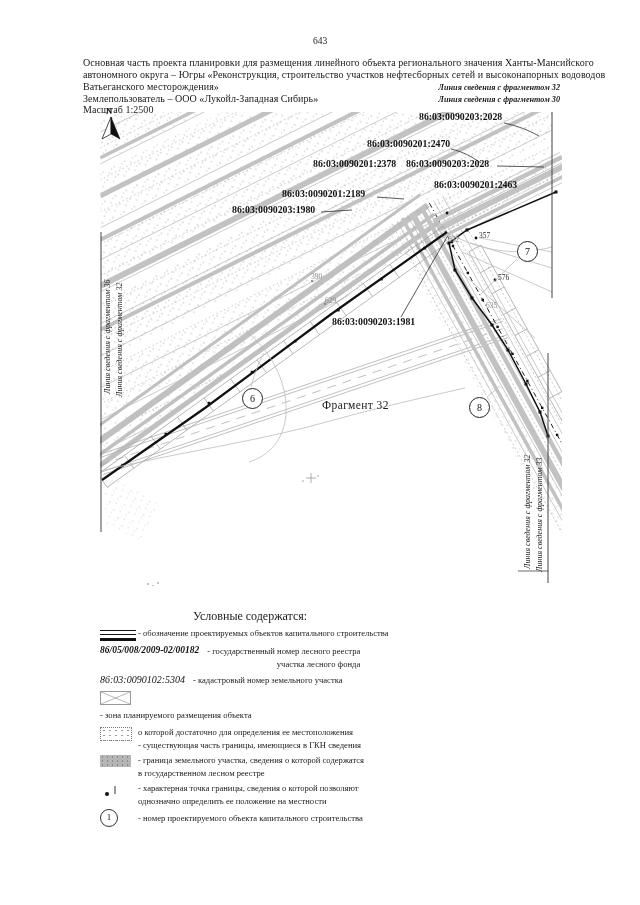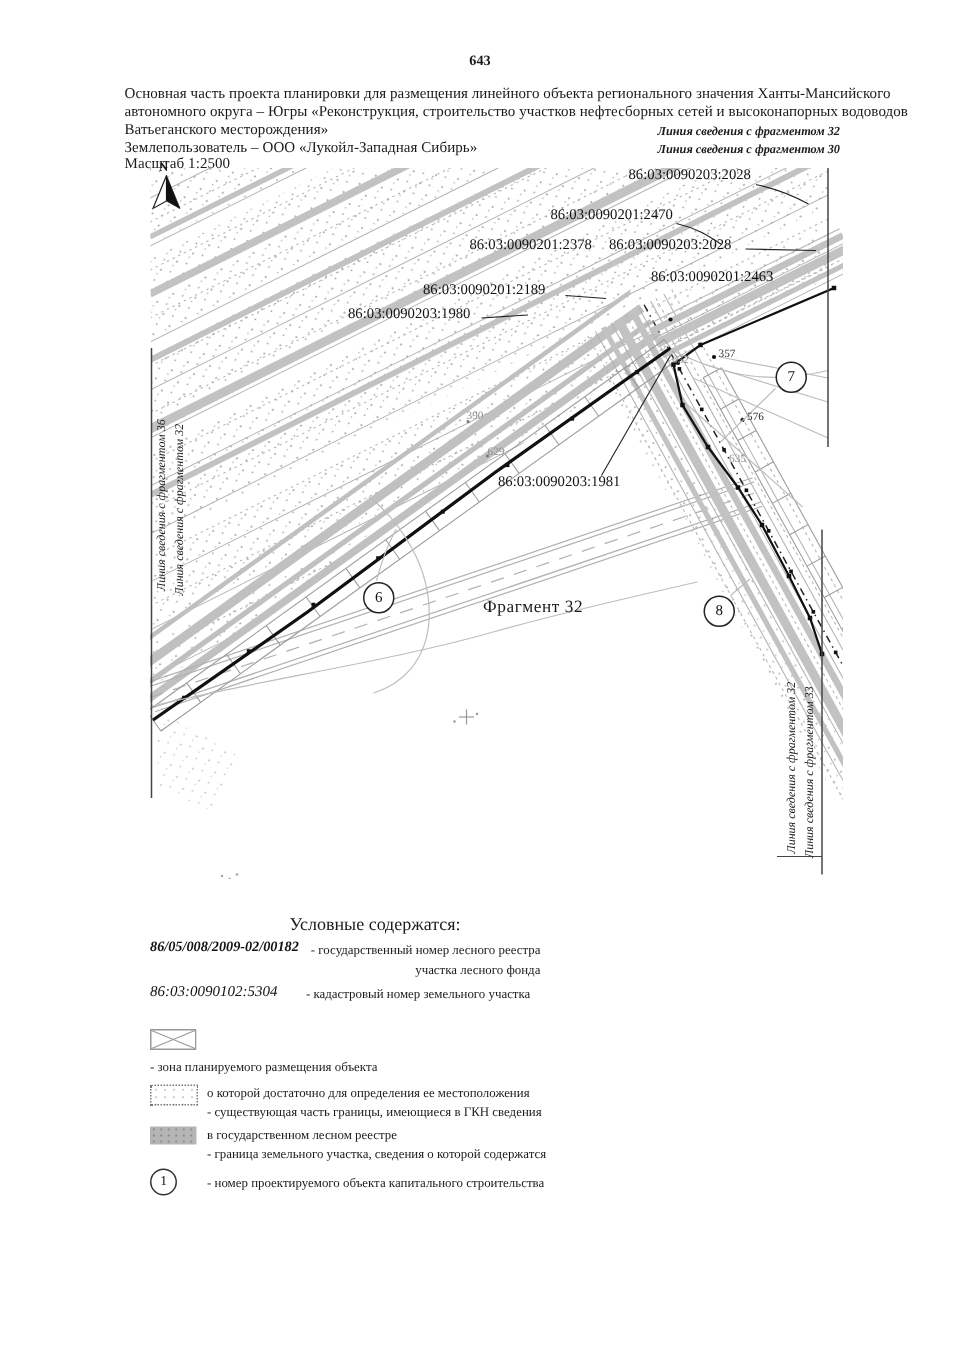--- a/index.html
+++ b/index.html
@@ -1,21 +1,21 @@
 <!DOCTYPE html>
 <html><head>
 <meta charset="utf-8">
 <style>
   html,body{margin:0;padding:0;background:#fff;}
   .page{position:relative;width:640px;height:905px;background:#fff;overflow:hidden;
         font-family:"Liberation Serif", serif;color:#1a1a1a;}
   .abs{position:absolute;white-space:nowrap;}
   .hline{position:absolute;white-space:nowrap;font-size:10px;letter-spacing:.05px;}
   .note{position:absolute;white-space:nowrap;font-size:8.2px;font-weight:bold;font-style:italic;}
-  .cl{position:absolute;white-space:nowrap;font-size:9.8px;color:#111;}
+  .cl{position:absolute;white-space:nowrap;font-size:9.8px;color:#111;font-weight:bold;}
   .mp{position:absolute;white-space:nowrap;font-size:7.5px;color:#2b2b2b;}
   .mpg{color:#8f8f8f;}
   .onum{position:absolute;width:19px;height:19px;border:1.2px solid #222;border-radius:50%;
         background:#fff;display:flex;align-items:center;justify-content:center;
         font-size:10px;color:#111;}
   .vlab{position:absolute;white-space:nowrap;font-style:italic;font-size:8px;color:#222;
         transform:rotate(-90deg);transform-origin:0 0;}
   .frag{position:absolute;white-space:nowrap;font-size:11.5px;letter-spacing:.4px;}
   .north{position:absolute;font-size:8.5px;font-weight:bold;}
   #map-svg{position:absolute;left:0;top:0;pointer-events:none;}
@@ -35,21 +35,21 @@
           background-image:radial-gradient(circle,#8a8a8a 0.6px,transparent 0.7px);
           background-size:5px 4px;}
   .circ1{width:16px;height:16px;border:1px solid #333;border-radius:50%;
          text-align:center;line-height:15px;font-size:9px;color:#111;}
 </style>
 </head>
 <body>
 
 <div class="page">
 
-  <div class="abs" style="left:0;top:36px;width:640px;text-align:center;font-size:9.5px;font-weight:bold;">643</div>
+  <div class="abs" style="left:0;top:36px;width:640px;text-align:center;font-size:9.5px;">643</div>
   <div class="hline" style="left:83px;top:57px;">Основная часть проекта планировки для размещения линейного объекта регионального значения Ханты-Мансийского</div>
   <div class="hline" style="left:83px;top:69px;">автономного округа – Югры «Реконструкция, строительство участков нефтесборных сетей и высоконапорных водоводов</div>
   <div class="hline" style="left:83px;top:81px;">Ватьеганского месторождения»</div>
   <div class="hline" style="left:83px;top:93px;">Землепользователь – ООО «Лукойл-Западная Сибирь»</div>
   <div class="hline" style="left:83px;top:104px;">Масштаб 1:2500</div>
   <div class="note" style="right:80px;top:83px;">Линия сведения с фрагментом 32</div>
   <div class="note" style="right:80px;top:95px;">Линия сведения с фрагментом 30</div>
 
   <svg id="map-svg" width="640" height="905" viewBox="0 0 640 905">
     <defs>
@@ -303,30 +303,38 @@
 
     <span class="vlab" style="left:103px;top:394px;">Линия сведения с фрагментом 36</span>
     <span class="vlab" style="left:115px;top:397px;">Линия сведения с фрагментом 32</span>
     <span class="vlab" style="left:523px;top:569px;">Линия сведения с фрагментом 32</span>
     <span class="vlab" style="left:535px;top:572px;">Линия сведения с фрагментом 33</span>
   </div>
 
   <div class="ltitle">Условные содержатся:</div>
   <div class="legend">
 
+    <div class="lrow" style="margin-bottom:4px;">
+      <div class="lsym lsym3">
+        <div style="height:1.4px;margin-top:2px;"></div>
+        <div style="height:1px;margin-top:3px;"></div>
+        <div style="height:2.6px;margin-top:3px;"></div>
+      </div>
+      <div class="ldesc">- обозначение проектируемых объектов капитального строительства</div>
+    </div>
 
     <div class="lrow" style="margin-bottom:3px;text-align:right;">
       <div class="lcode b">86/05/008/2009-02/00182</div>
       <div class="ldesc">
         <div>- государственный номер лесного реестра</div>
         <div>участка лесного фонда</div>
       </div>
     </div>
 
-    <div class="lrow" style="margin-bottom:16px;gap:11px;">
+    <div class="lrow" style="margin-bottom:3px;">
       <div class="lcode">86:03:0090102:5304</div>
       <div class="ldesc">- кадастровый номер земельного участка</div>
     </div>
 
     <div class="lrow" style="margin-bottom:4px;flex-direction:column;">
       <div class="lsym">
         <svg width="31" height="14">
           <rect x="0.5" y="0.5" width="30" height="13" fill="#fff" stroke="#999" stroke-width="1"></rect>
           <path d="M1,1 L30,13 M1,13 L30,1" stroke="#999" stroke-width="0.7"></path>
         </svg>
@@ -342,25 +350,37 @@
         <div>о которой достаточно для определения ее местоположения</div>
         <div>- существующая часть границы, имеющиеся в ГКН сведения</div>
       </div>
     </div>
 
     <div class="lrow" style="margin-bottom:2px;">
       <div class="lsym">
           <div class="graybox"></div>
         </div>
       <div class="ldesc">
+        <div>- граница земельного участка, сведения о которой содержатся</div>
         <div>в государственном лесном реестре</div>
-        <div>- граница земельного участка, сведения о которой содержатся</div>
-      </div>
-    </div>
-
+      </div>
+    </div>
+
+    <div class="lrow" style="margin-bottom:0;">
+      <div class="lsym">
+        <svg width="36" height="16">
+          <circle cx="7" cy="11" r="2" fill="#111"></circle>
+          <path d="M15,3 V11" stroke="#333" stroke-width="1"></path>
+        </svg>
+      </div>
+      <div class="ldesc">
+        <div>- характерная точка границы, сведения о которой позволяют</div>
+        <div>однозначно определить ее положение на местности</div>
+      </div>
+    </div>
 
     <div class="lrow">
       <div class="lsym">
         <div class="circ1">1</div>
       </div>
       <div class="ldesc" style="padding-top:4px;">- номер проектируемого объекта капитального строительства</div>
     </div>
   </div>
 </div>
 

